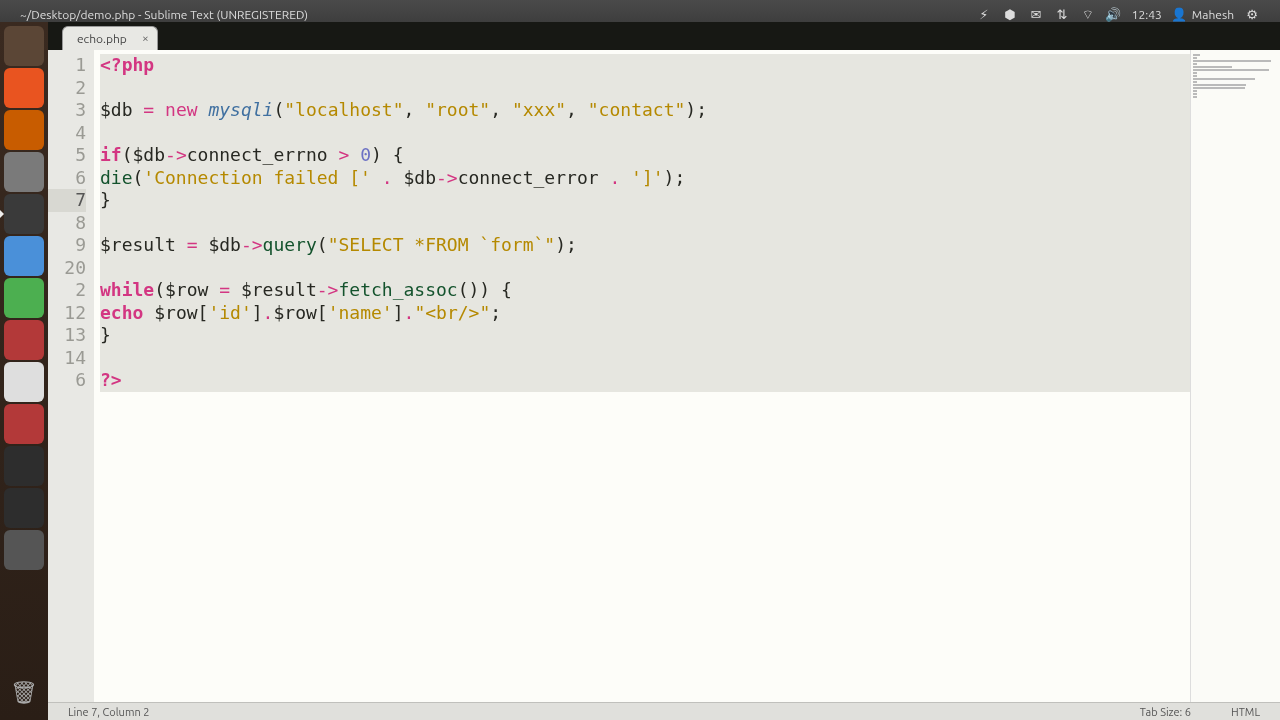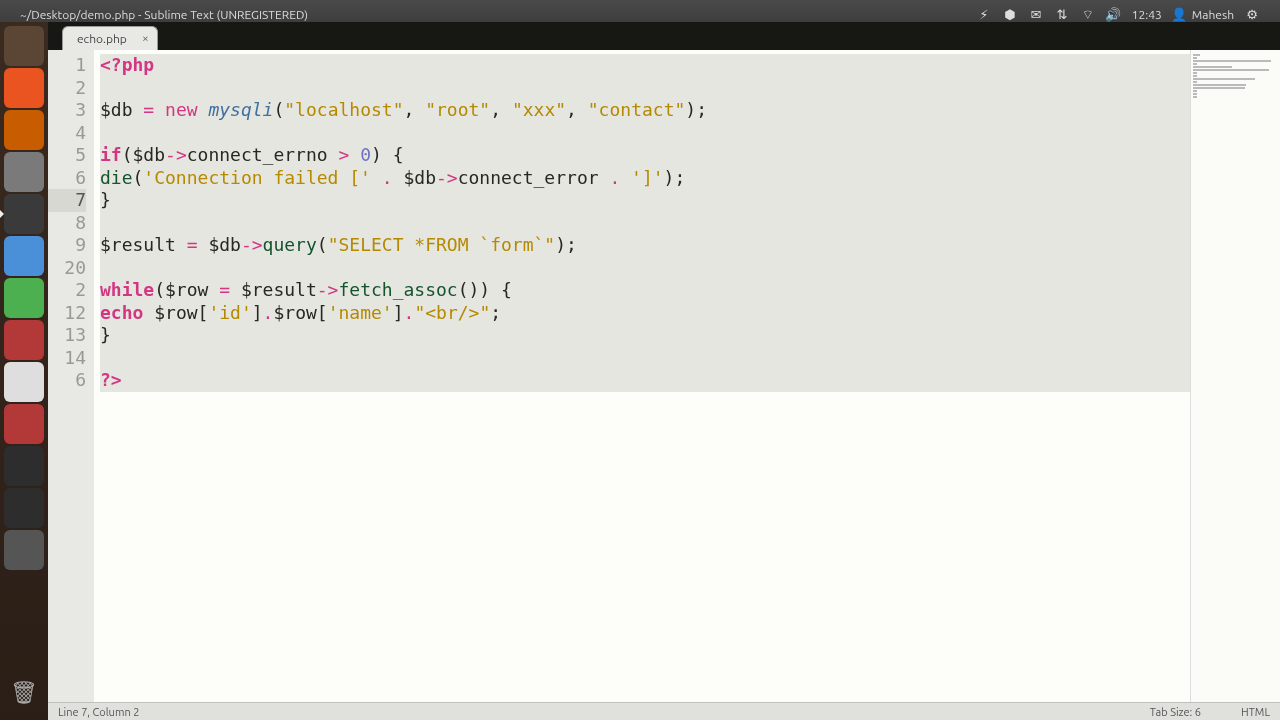--- a/index.html
+++ b/index.html
@@ -147,21 +147,21 @@
   background: #bababa;
 }
 .statusbar {
   height: 18px;
   background: #e0e0dc;
   border-top: 1px solid #c0c0bc;
   color: #555;
   font-size: 11px;
   display:flex;
   align-items:center;
-  padding: 0 10px;
+  padding: 0 20px;
 }
 .statusbar .sb-left { flex: 0 0 auto; }
 .statusbar .sb-spacer { flex:1; }
 .statusbar .sb-right { display:flex; gap: 40px; }
 </style>
 </head>
 <body>
 
 <div class="top-panel">
   <span class="title">~/Desktop/demo.php - Sublime Text (UNREGISTERED)</span>

